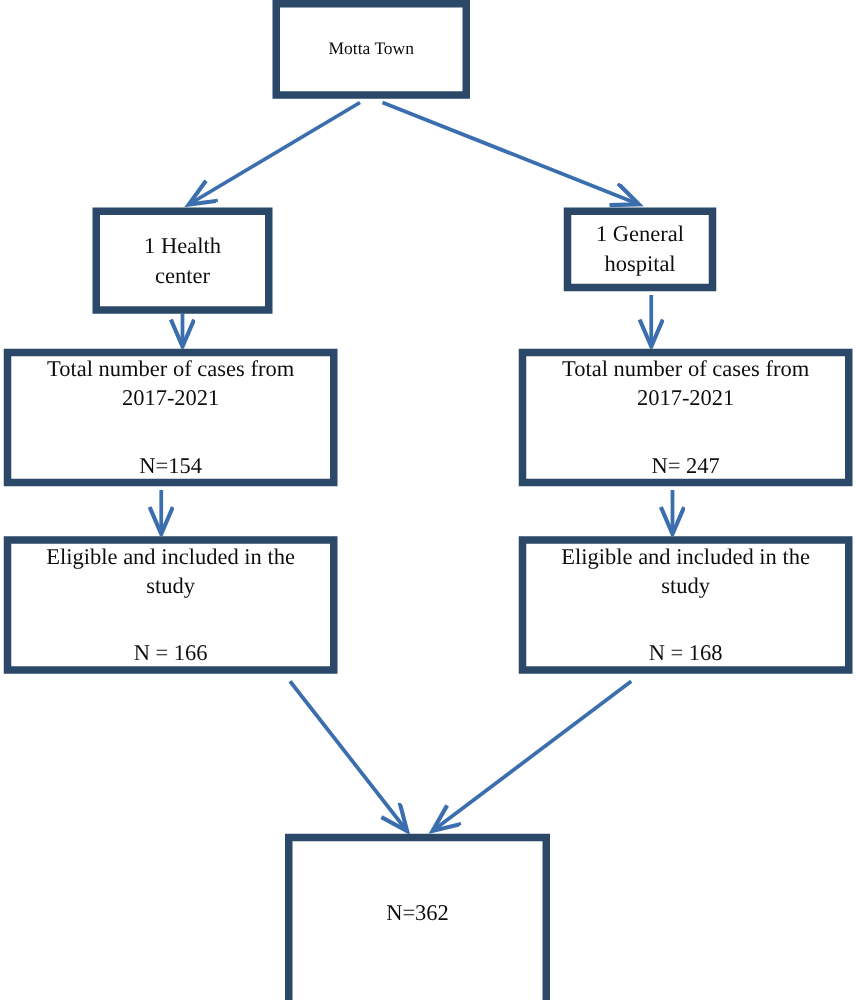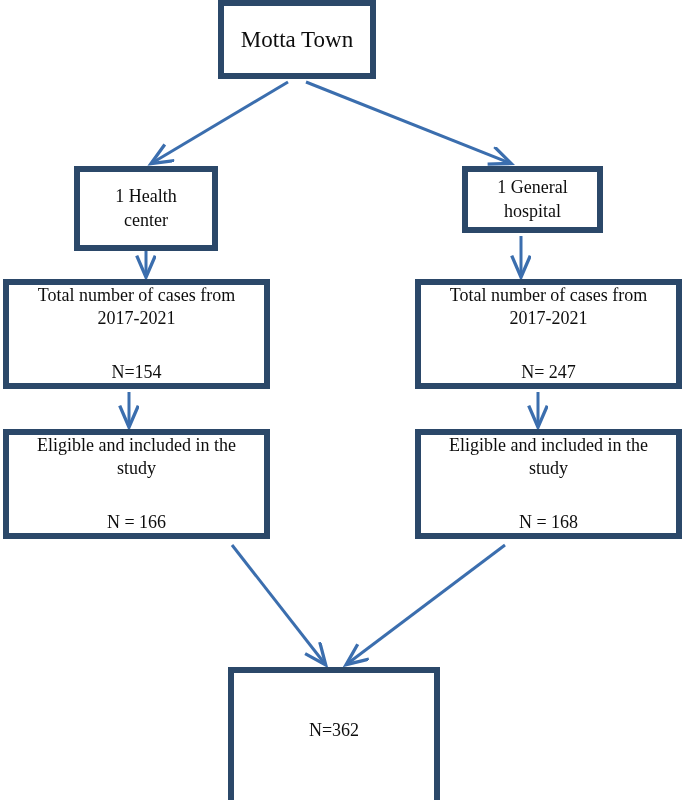--- a/index.html
+++ b/index.html
@@ -44,40 +44,40 @@
     white-space: nowrap;
   }
   
   #node-motta-town {
     left: 218px;  top: 0px;    width: 158px; height: 79px;
   }
   #node-health-center {
     left: 74px;   top: 166px;  width: 144px; height: 85px;
   }
   #node-general-hospital {
-    left: 451px;  top: 166px;  width: 141px; height: 67px; margin-left: 11px;
+    left: 451px;  top: 166px;  width: 122px; height: 67px;
   }
   #node-cases-left {
     left: 3px;    top: 279px;  width: 267px; height: 110px;
   }
   #node-cases-right {
     left: 415px;  top: 279px;  width: 267px; height: 110px;
   }
   #node-eligible-left {
     left: 3px;    top: 429px;  width: 267px; height: 110px;
   }
   #node-eligible-right {
     left: 415px;  top: 429px;  width: 267px; height: 110px;
   }
   #node-total-sample {
     left: 228px;  top: 667px;  width: 212px; height: 140px;
     justify-content: flex-start;
     padding-top: 16px;
   }
-  .fs-19 { font-size: 23px; }
+  .fs-19 { font-size: 14px; }
   .fs-18 { font-size: 18px; }
   .gap-top { margin-top: 30px; }
 </style>
 </head>
 <body>
 
 <div id="canvas">
 
   <svg id="arrow-layer" viewBox="0 0 685 800" width="685" height="800" xmlns="http://www.w3.org/2000/svg">
     <defs>

